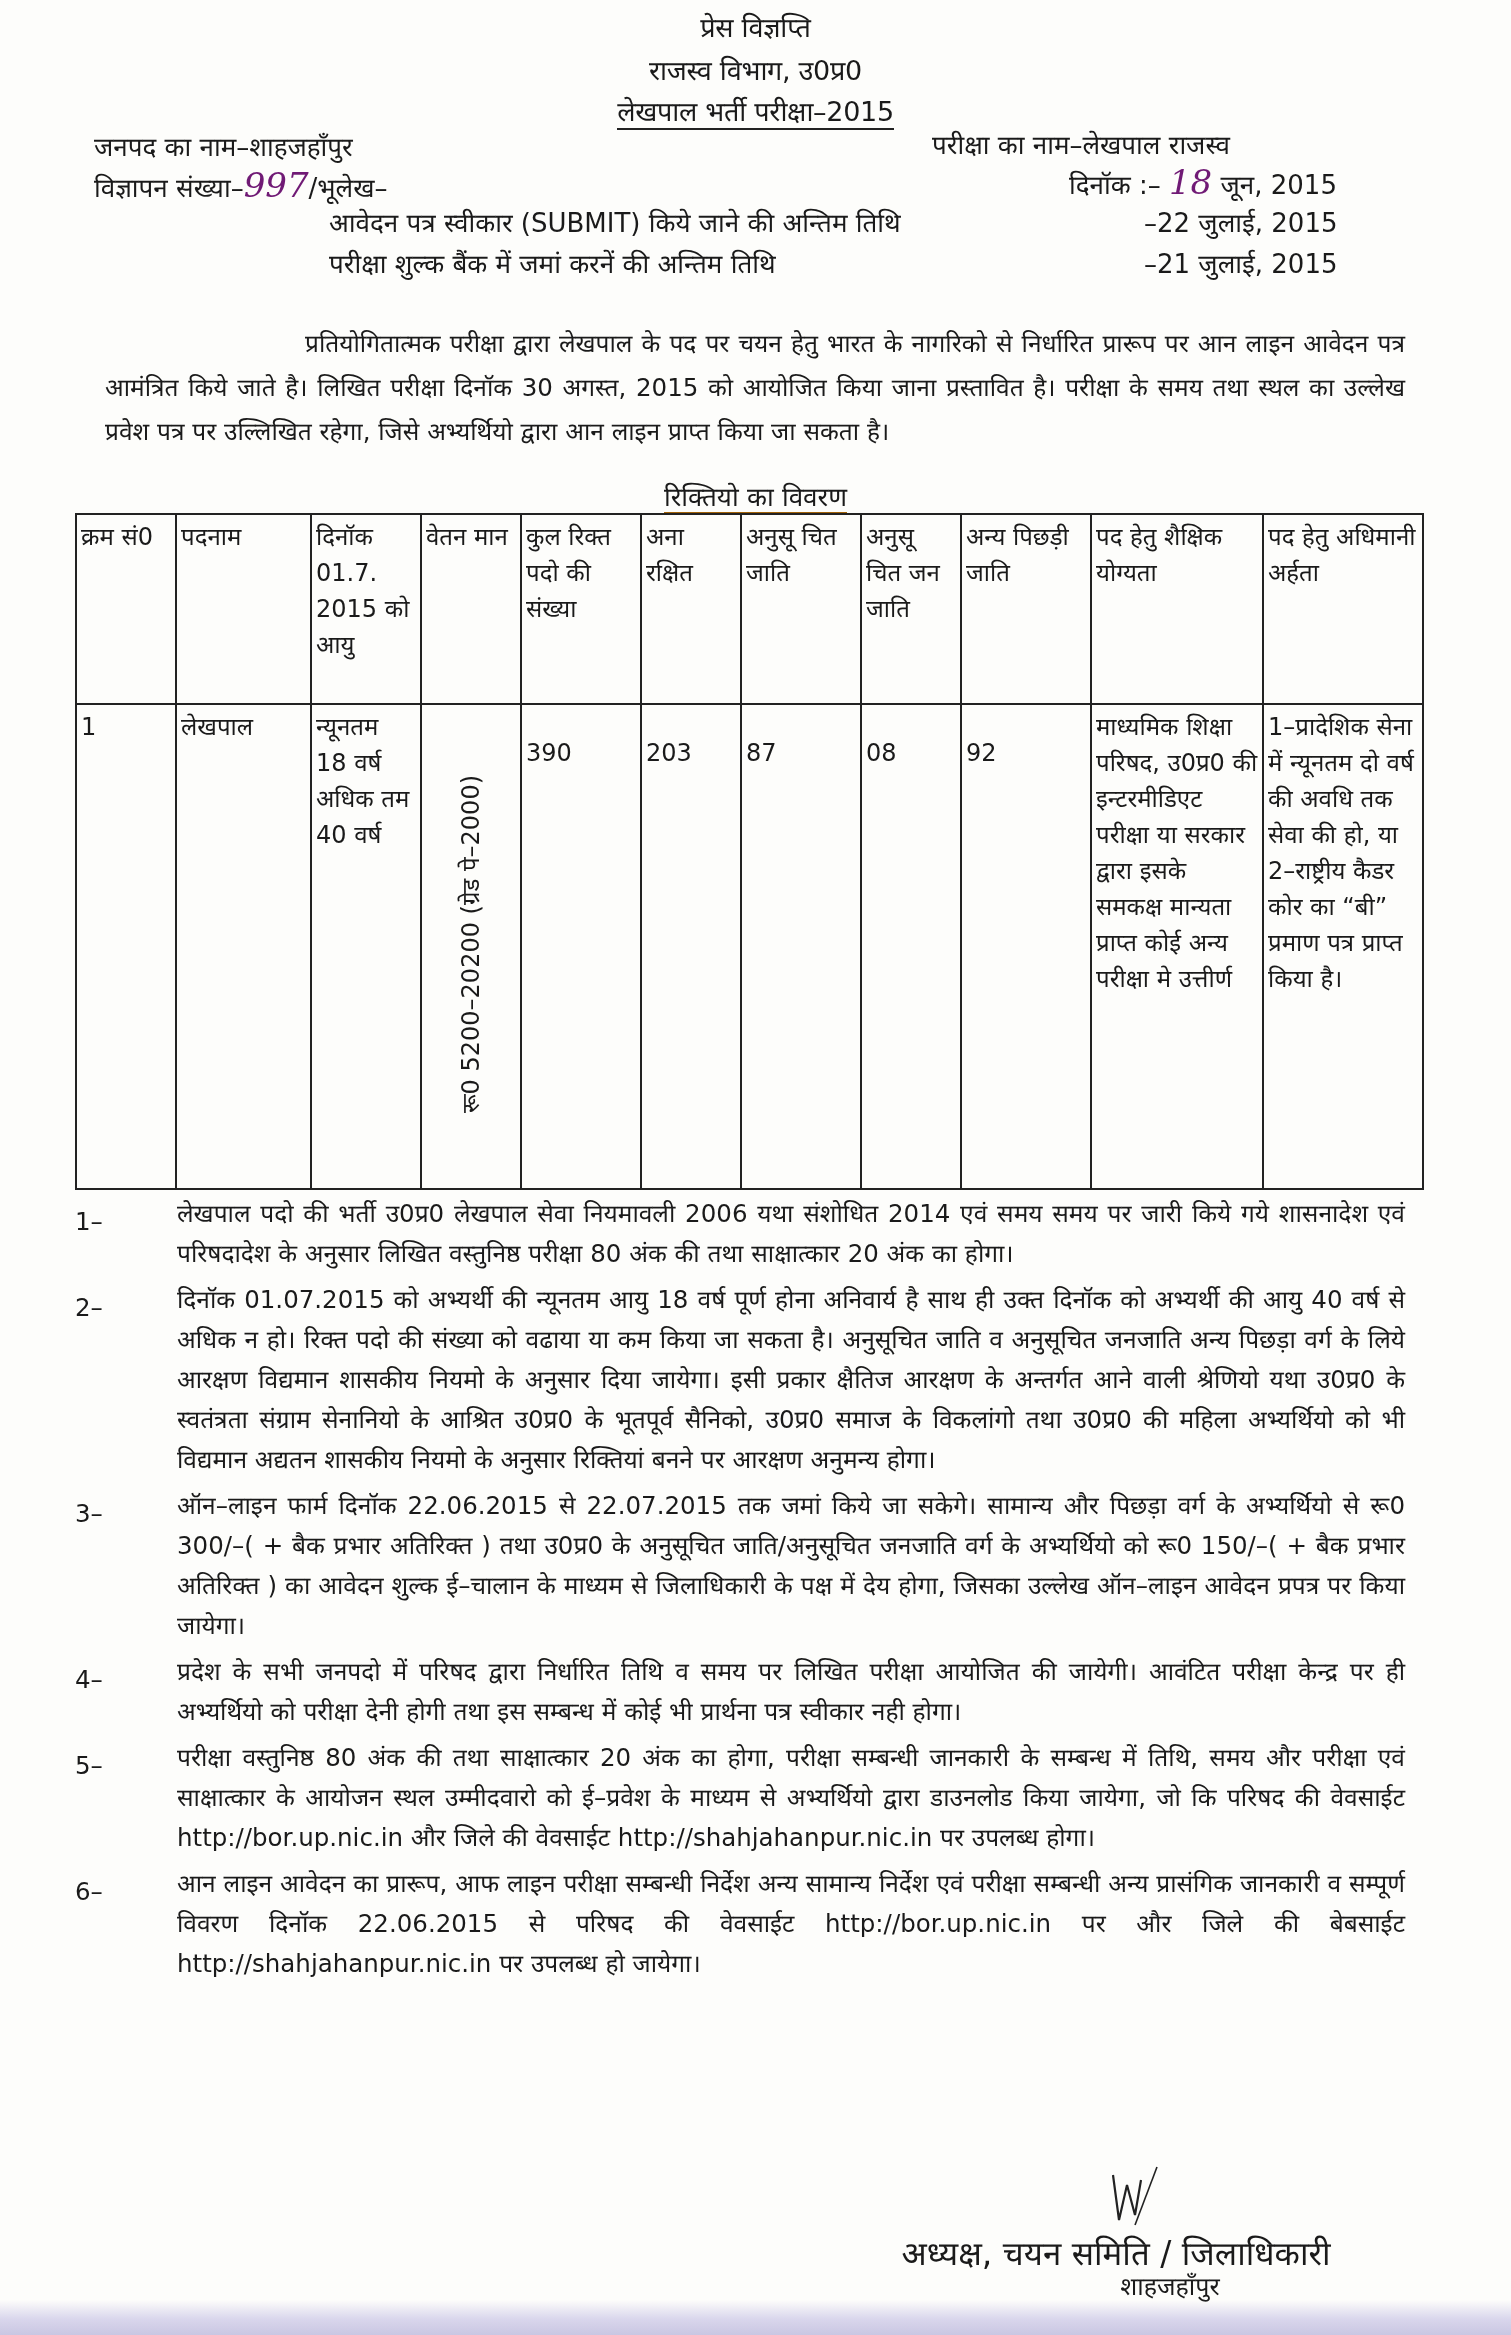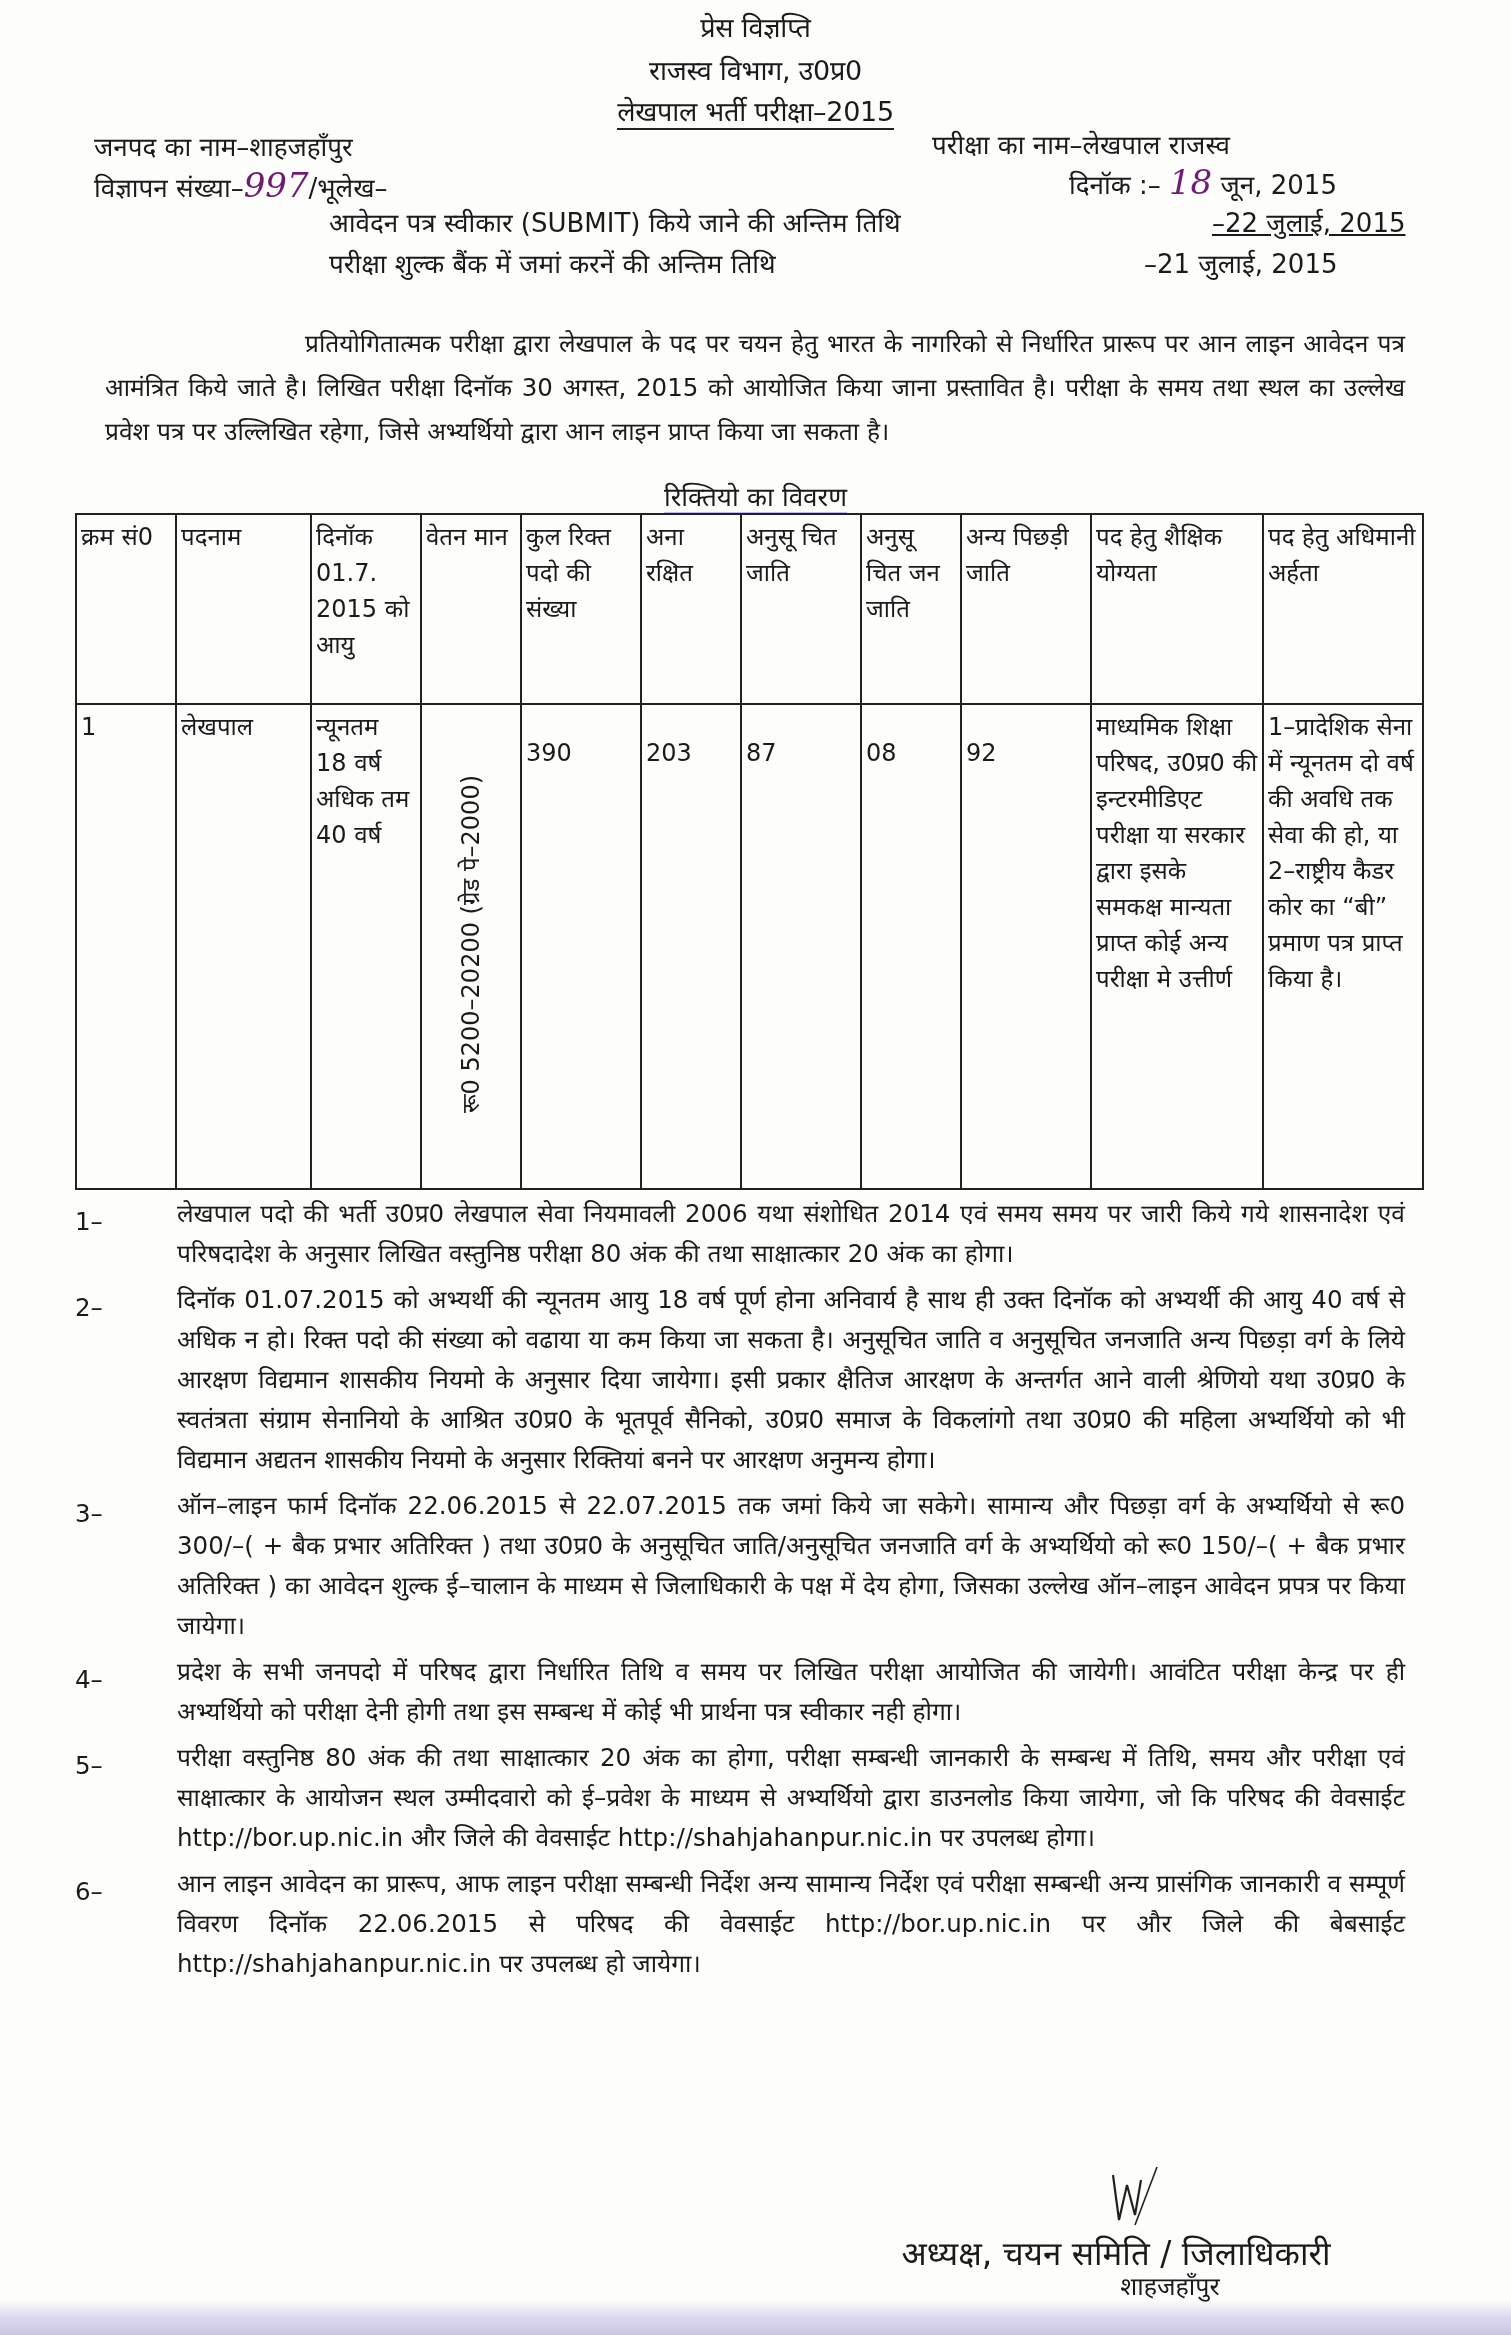--- a/index.html
+++ b/index.html
@@ -16,21 +16,21 @@
     .title2 { left: 0; width: 1511px; top: 53px; }
     .title3 { left: 0; width: 1511px; top: 94px; }
     .title3 span { border-bottom: 2px solid #222; padding-bottom: 1px; }
     .meta { font-size: 26px; line-height: 34px; margin-left: 24px; }
     .hand { color: #701a75; font-family: "DejaVu Serif", serif; font-style: italic; font-size: 34px; }
     .para { font-size: 24.5px; line-height: 44px; text-align: justify; text-align-last: left; }
     .para-first { text-indent: 200px; }
 
     
     .vac-title { left: 0; width: 1511px; top: 478px; font-size: 26px; }
-    .vac-title span { border-bottom: 2px solid #c4b5fd; }
+    .vac-title span { border-bottom: 2px solid #a16207; }
     table.vac {
       position: absolute; left: 75px; top: 513px; width: 1347px;
       border-collapse: collapse; table-layout: fixed;
       font-size: 24px; line-height: 36px;
     }
     table.vac td, table.vac th {
       border: 2px solid #222; vertical-align: top; text-align: left;
       font-weight: normal; padding: 4px 4px; word-wrap: break-word;
     }
     table.vac thead tr { height: 190px; }
@@ -70,21 +70,21 @@
 </div>
 
 <div class="abs meta" style="left:908px; top:128px;">परीक्षा का नाम–लेखपाल राजस्व</div>
 <div class="abs meta" style="left:1045px; top:165px; white-space:nowrap;">
   <span>दिनॉक :–</span>
   <span class="hand">18</span>
   <span>जून, 2015</span>
 </div>
 
 <div class="abs meta" style="left:305px; top:206px;">आवेदन पत्र स्वीकार (SUBMIT) किये जाने की अन्तिम तिथि</div>
-<div class="abs meta" style="left:1188px; top:206px;text-decoration:underline;">–22 जुलाई, 2015</div>
+<div class="abs meta" style="left:1120px; top:206px;">–22 जुलाई, 2015</div>
 <div class="abs meta" style="left:305px; top:247px;">परीक्षा शुल्क बैंक में जमां करनें की अन्तिम तिथि</div>
 <div class="abs meta" style="left:1120px; top:247px;">–21 जुलाई, 2015</div>
 
 <div class="abs para para-first" style="left:105px; top:322px; width:1300px;">प्रतियोगितात्मक परीक्षा द्वारा लेखपाल के पद पर चयन हेतु भारत के नागरिको से निर्धारित प्रारूप पर आन लाइन आवेदन पत्र आमंत्रित किये जाते है। लिखित परीक्षा दिनॉक 30 अगस्त, 2015 को आयोजित किया जाना प्रस्तावित है। परीक्षा के समय तथा स्थल का उल्लेख प्रवेश पत्र पर उल्लिखित रहेगा, जिसे अभ्यर्थियो द्वारा आन लाइन प्राप्त किया जा सकता है।</div>
 
 <div class="abs center vac-title"><span>रिक्तियो का विवरण</span></div>
 
 <table class="vac">
   <colgroup>
     <col style="width:100px">

